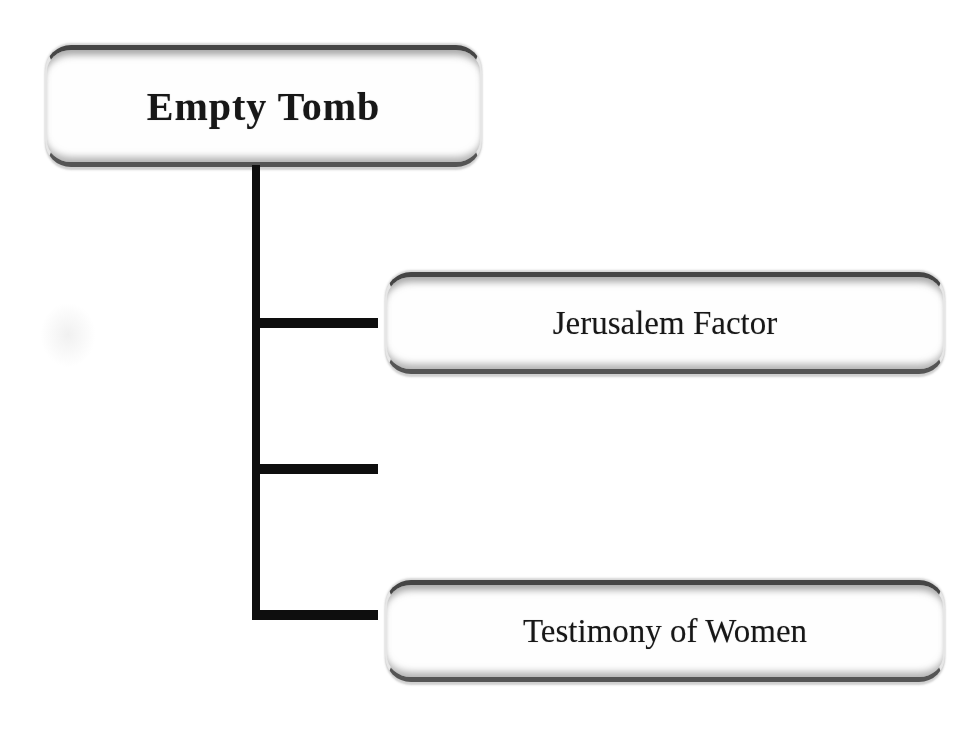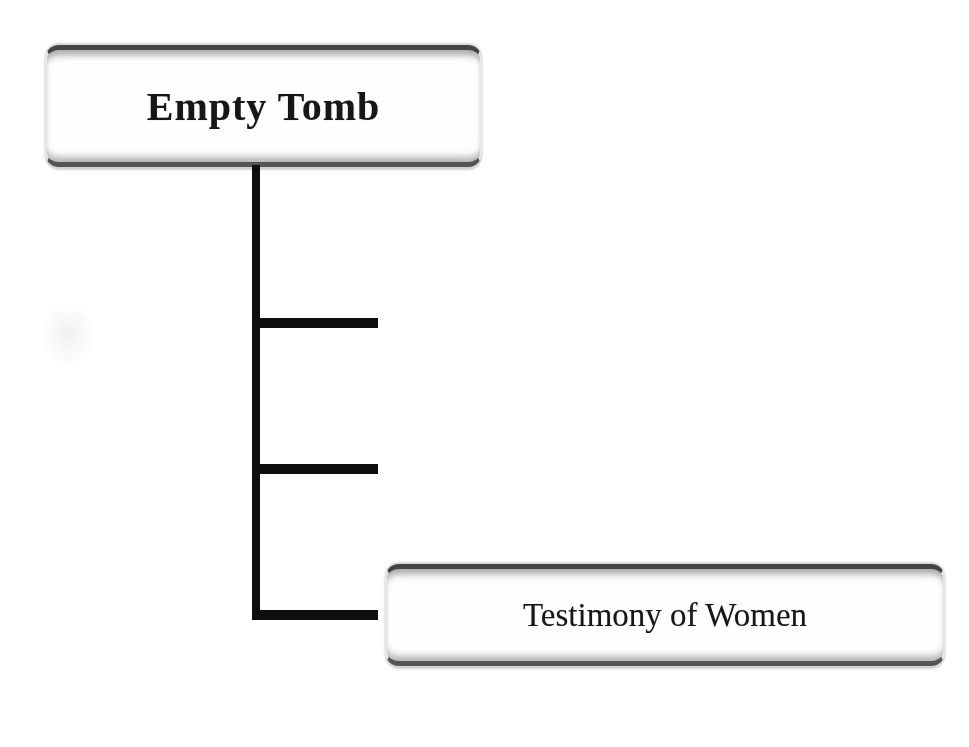--- a/index.html
+++ b/index.html
@@ -14,21 +14,21 @@
     background: #ffffff;
     overflow: hidden;
     font-family: "Liberation Serif", "DejaVu Serif", serif;
   }
 
   
   .node {
     position: absolute;
     box-sizing: border-box;
     background: #fefefe;
-    border-radius: 14px;
+    border-radius: 26px;
     border-left: 2px solid rgba(185,185,185,0.35);
     border-right: 2px solid rgba(185,185,185,0.35);
     border-top: 5px solid #454545;
     border-bottom: 5px solid #555555;
     box-shadow:
       inset 0 9px 7px -4px rgba(115,115,115,0.62),
       inset 0 -9px 7px -4px rgba(120,120,120,0.55),
       0 -2px 2px rgba(165,165,165,0.45),
       0 3px 2px rgba(150,150,150,0.45);
     display: flex;
@@ -57,21 +57,21 @@
     left: 385px;
     width: 560px;
     height: 102px;
   }
   .node-child .label {
     font-size: 33px;
     font-weight: 400;
   }
   .node-child-1 { top: 272px; }
   .node-child-2 { top: 418px; }
-  .node-child-3 { top: 564px; }
+  .node-child-3 { top: 580px; }
 
   
   .connector {
     position: absolute;
     background: #0e0e0e;
   }
   .trunk {
     left: 252px;
     top: 165px;
     width: 8px;
@@ -106,19 +106,22 @@
 
   <div class="node node-root">
     <span class="label">Empty Tomb</span>
   </div>
 
   <div class="connector trunk"></div>
   <div class="connector branch branch-1"></div>
   <div class="connector branch branch-2"></div>
   <div class="connector branch branch-3"></div>
 
+  <div class="node node-child node-child-1">
+    <span class="label">Jerusalem Factor</span>
+  </div>
 
 
   <div class="node node-child node-child-3">
     <span class="label">Testimony of Women</span>
   </div>
 
 </div>
 
 </body></html>

